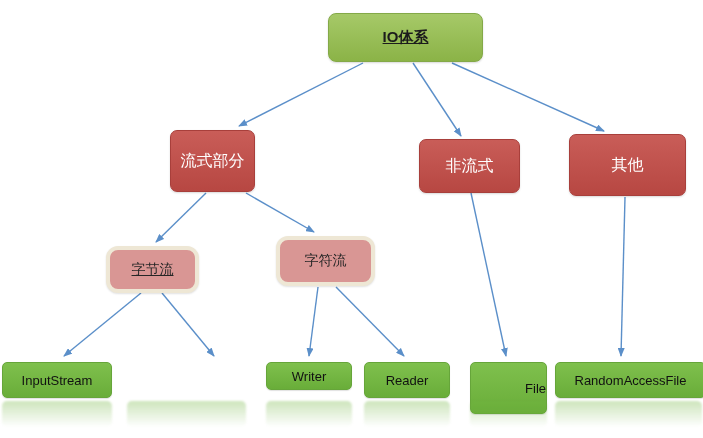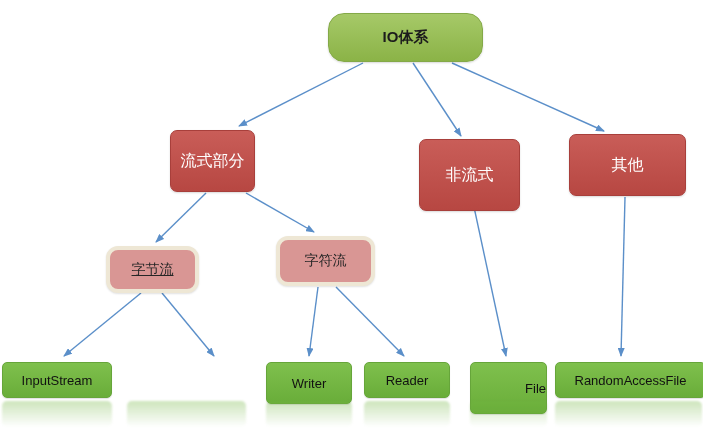--- a/index.html
+++ b/index.html
@@ -16,25 +16,26 @@
     position: absolute;
     display: flex;
     align-items: center;
     justify-content: center;
     box-sizing: border-box;
     text-align: center;
   }
   .node-root {
     background: linear-gradient(#a6c968, #8bb347);
     border: 1px solid #84a948;
-    border-radius: 16px;
+    border-radius: 8px;
     color: #1c1c1c;
     font-weight: bold;
     font-size: 15px;
     box-shadow: 0 1px 2px rgba(0,0,0,0.15);
+    text-decoration: underline;
   }
   .node-branch {
     background: linear-gradient(#c95d58, #b74742);
     border: 1px solid #a83f3b;
     border-radius: 7px;
     color: #ffffff;
     font-size: 16px;
     box-shadow: 0 1px 2px rgba(0,0,0,0.15);
   }
   .node-sub {
@@ -89,38 +90,38 @@
     </g>
   </svg>
 
   <div class="node node-root" style="left:328px; top:13px; width:155px; height:49px;">
     <span>IO体系</span>
   </div>
 
   <div class="node node-branch" style="left:170px; top:130px; width:85px; height:62px;">
     <span>流式部分</span>
   </div>
-  <div class="node node-branch" style="left:419px; top:139px; width:101px; height:72px;justify-content:center;">
+  <div class="node node-branch" style="left:419px; top:139px; width:101px; height:54px;justify-content:center;">
     <span>非流式</span>
   </div>
   <div class="node node-branch" style="left:569px; top:134px; width:117px; height:62px;">
     <span>其他</span>
   </div>
 
   <div class="node node-sub" style="left:106px; top:246px; width:93px; height:47px;text-decoration:underline;">
     <span>字节流</span>
   </div>
   <div class="node node-sub" style="left:276px; top:236px; width:99px; height:50px;">
     <span>字符流</span>
   </div>
 
   <div class="node node-leaf" style="left:2px; top:362px; width:110px; height:36px;">
     <span>InputStream</span>
   </div>
-  <div class="node node-leaf" style="left:266px; top:362px; width:86px; height:42px;">
+  <div class="node node-leaf" style="left:266px; top:362px; width:86px; height:28px;">
     <span>Writer</span>
   </div>
   <div class="node node-leaf" style="left:364px; top:362px; width:86px; height:36px;">
     <span>Reader</span>
   </div>
   <div class="node node-leaf" style="left:470px; top:362px; width:77px; height:52px;justify-content:flex-end;">
     <span>File</span>
   </div>
   <div class="node node-leaf" style="left:555px; top:362px; width:151px; height:36px;">
     <span>RandomAccessFile</span>

